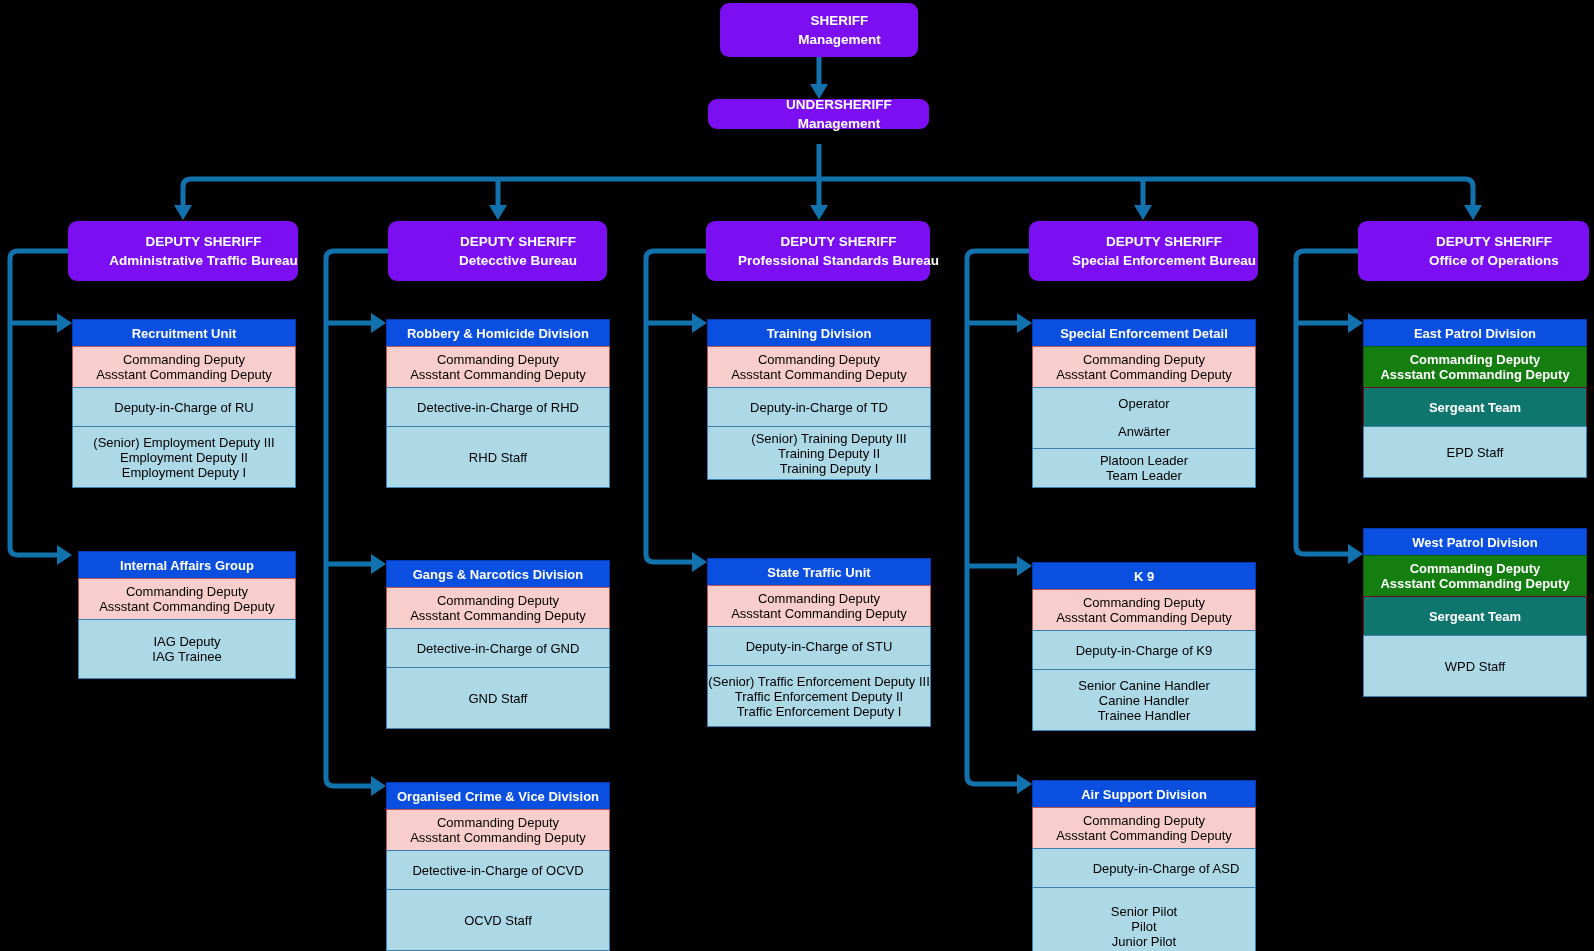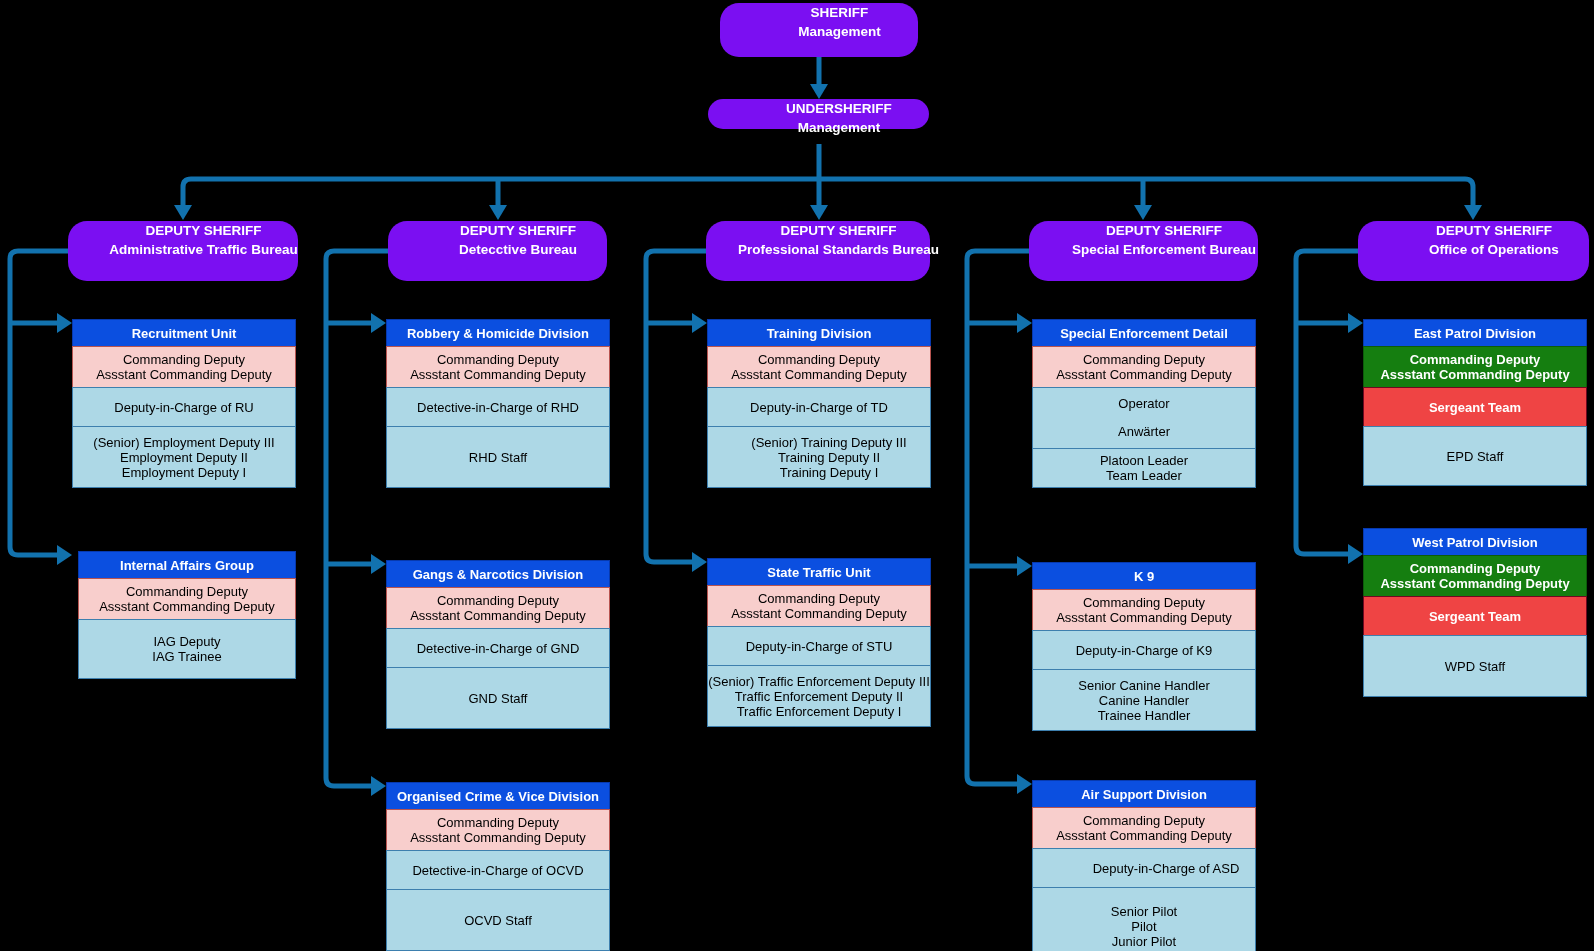--- a/index.html
+++ b/index.html
@@ -10,24 +10,24 @@
     overflow:hidden;
     font-family:"Liberation Sans", sans-serif;
   }
   .stage { position:absolute; inset:0; width:1594px; height:951px; }
   svg.connectors { position:absolute; left:0; top:0; width:1594px; height:951px; pointer-events:none; }
 
   
   .pbox {
     position:absolute;
     background:#7B0FF2;
-    border-radius:19px;
+    border-radius:9px;
     color:#ffffff;
     font-weight:700;
-    display:flex; flex-direction:column; align-items:center;
+    display:flex; flex-direction:column; justify-content:center; align-items:center;
     text-align:center;
     font-size:13.5px; line-height:19px;
     white-space:nowrap;
     padding-left:41px;
   }
 
   
   .unit { position:absolute; width:224px; display:flex; flex-direction:column; }
   .uhead {
     height:28px; flex:none;
@@ -39,21 +39,21 @@
   .row {
     flex:none; margin-top:-1px;
     display:flex; flex-direction:column; justify-content:center; align-items:center;
     text-align:center; font-size:13px; line-height:15px; color:#000000;
     white-space:nowrap; overflow:hidden;
     border:1px solid;
   }
   .row-pink    { background:#F8CECC; border-color:#B85450; }
   .row-light   { background:#ADD8E6; border-color:#3D7FAE; }
   .row-green   { background:#157E10; border-color:#0C5C0A; color:#ffffff; font-weight:700; }
-  .row-crimson { background:#ef4444; border-color:#70081F; color:#ffffff; font-weight:700; }
+  .row-crimson { background:#0f766e; border-color:#70081F; color:#ffffff; font-weight:700; }
   .row.gap     { line-height:28px; }
 </style>
 </head>
 <body>
 
 <div class="stage">
 
   <svg class="connectors" viewBox="0 0 1594 951">
     <g stroke="#1272AE" stroke-width="5" fill="none">
       <path d="M819,57 V84"></path>
@@ -159,21 +159,21 @@
     <div class="uhead">Organised Crime &amp; Vice Division</div>
   <div class="row row-pink" style="height: 42px;">Commanding Deputy<br>Assstant Commanding Deputy</div>
       <div class="row row-light" style="height: 40px;">Detective-in-Charge of OCVD</div>
       <div class="row row-light" style="height: 62px;">OCVD Staff</div>
     </div>
 
   <div class="unit" style="left:707px; top:319px;">
     <div class="uhead">Training Division</div>
   <div class="row row-pink" style="height: 42px;">Commanding Deputy<br>Assstant Commanding Deputy</div>
       <div class="row row-light" style="height: 40px;">Deputy-in-Charge of TD</div>
-      <div class="row row-light" style="height: 62px; padding-left: 20px;">(Senior) Training Deputy III<br>Training Deputy II<br>Training Deputy I</div>
+      <div class="row row-light" style="height: 54px; padding-left: 20px;">(Senior) Training Deputy III<br>Training Deputy II<br>Training Deputy I</div>
     </div>
   <div class="unit" style="left:707px; top:558px;">
     <div class="uhead">State Traffic Unit</div>
   <div class="row row-pink" style="height: 42px;">Commanding Deputy<br>Assstant Commanding Deputy</div>
       <div class="row row-light" style="height: 40px;">Deputy-in-Charge of STU</div>
       <div class="row row-light" style="height: 62px;">(Senior) Traffic Enforcement Deputy III<br>Traffic Enforcement Deputy II<br>Traffic Enforcement Deputy I</div>
     </div>
 
   <div class="unit" style="left:1032px; top:319px;">
     <div class="uhead">Special Enforcement Detail</div>
@@ -191,21 +191,21 @@
     <div class="uhead">Air Support Division</div>
   <div class="row row-pink" style="height: 42px;">Commanding Deputy<br>Assstant Commanding Deputy</div>
       <div class="row row-light" style="height: 40px; padding-left: 44px;">Deputy-in-Charge of ASD</div>
       <div class="row row-light" style="height: 78px;">Senior Pilot<br>Pilot<br>Junior Pilot</div>
     </div>
 
   <div class="unit" style="left:1363px; top:319px;border-radius:21px;">
     <div class="uhead">East Patrol Division</div>
   <div class="row row-green" style="height: 42px;">Commanding Deputy<br>Assstant Commanding Deputy</div>
       <div class="row row-crimson" style="height: 40px;">Sergeant Team</div>
-      <div class="row row-light" style="height: 60px;">EPD Staff</div>
+      <div class="row row-light" style="height: 52px;">EPD Staff</div>
     </div>
   <div class="unit" style="left:1363px; top:528px;">
     <div class="uhead">West Patrol Division</div>
   <div class="row row-green" style="height: 42px;">Commanding Deputy<br>Assstant Commanding Deputy</div>
       <div class="row row-crimson" style="height: 40px;">Sergeant Team</div>
       <div class="row row-light" style="height: 62px;">WPD Staff</div>
     </div>
 
 </div>
 

